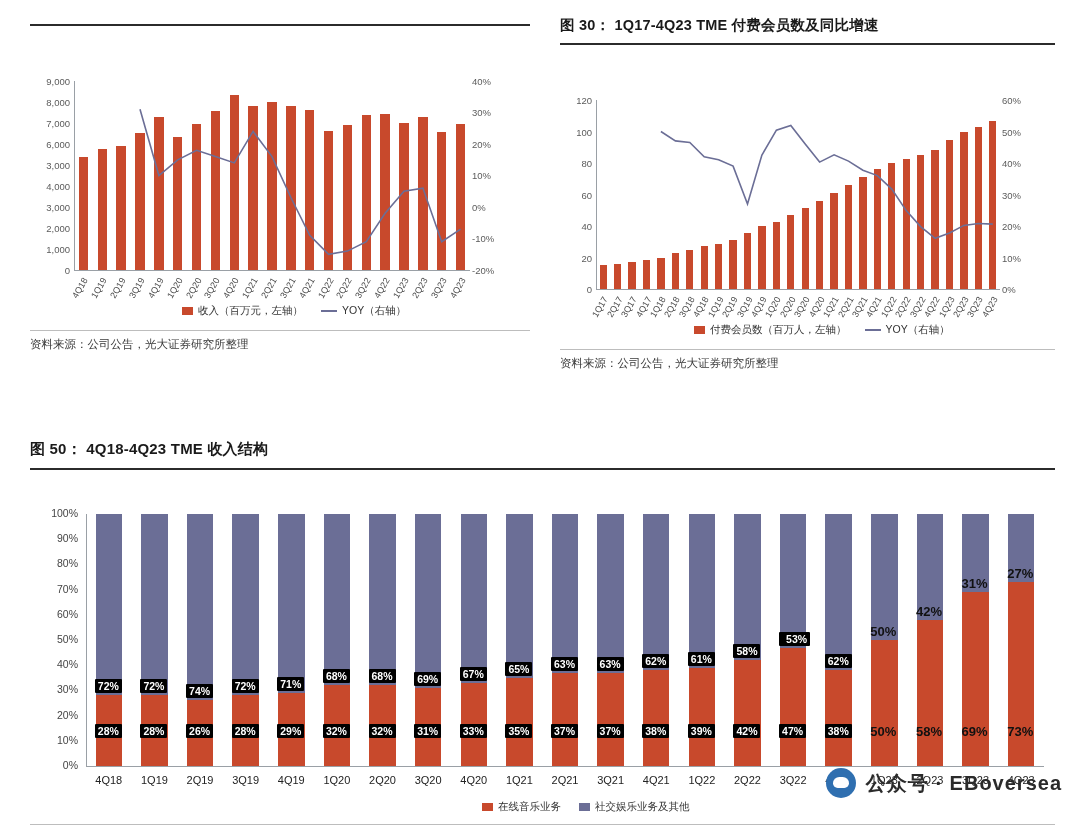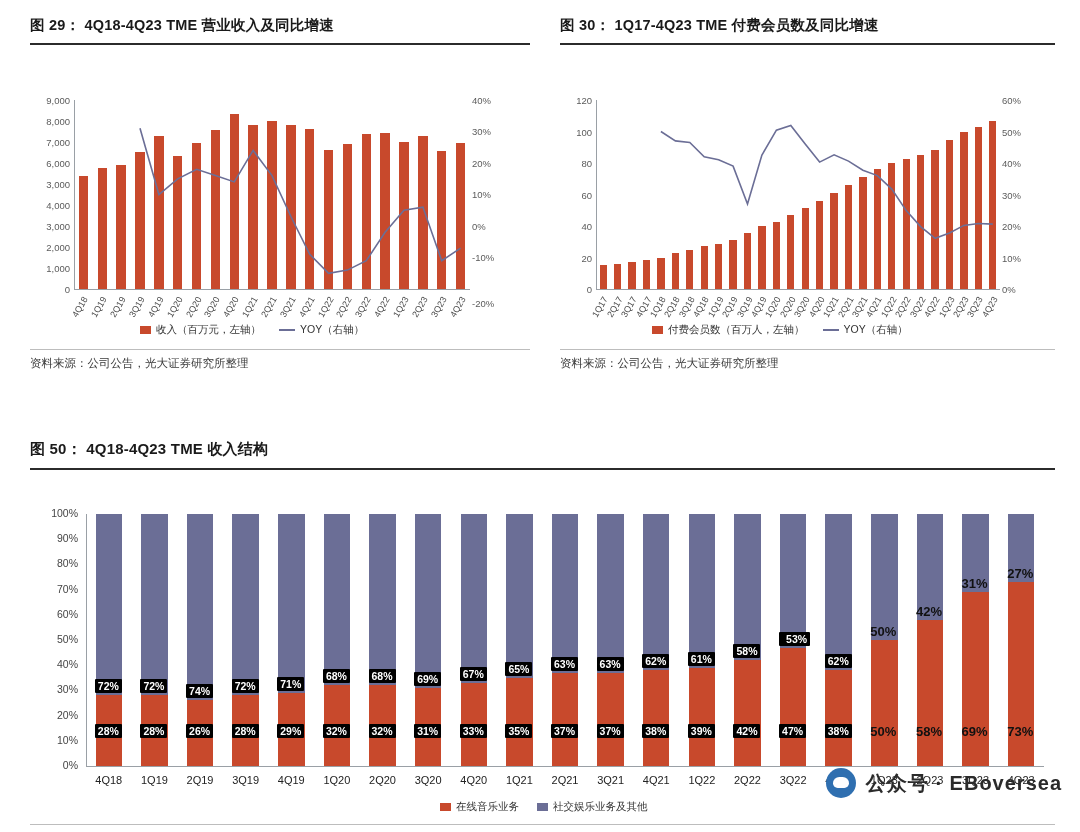--- a/index.html
+++ b/index.html
@@ -11,21 +11,21 @@
   .hr{height:2px;background:#2b2b2b;}
   .hr-thin{height:1px;background:#bdbdbd;}
   .src{font-size:11.5px;color:#3a3a3a;}
 
   .chart-area{position:relative;}
   .axis-line{position:absolute;background:#9aa0a6;}
   .tick{position:absolute;font-size:9.5px;color:#5b5b5b;text-align:right;white-space:nowrap;}
   .tick-r{position:absolute;font-size:9.5px;color:#5b5b5b;text-align:left;white-space:nowrap;}
   .xlab{position:absolute;font-size:9px;color:#4a4a4a;transform-origin:100% 0;transform:rotate(-60deg);white-space:nowrap;text-align:right;}
   .bar{position:absolute;background:#c8492c;}
-  .legend{position:absolute;display:flex;gap:18px;align-items:center;font-size:10.5px;color:#333;}
+  .legend{position:absolute;display:flex;gap:18px;align-items:center;font-size:10.5px;color:#333;margin-left:42px;}
   .legend .it{display:flex;align-items:center;gap:5px;white-space:nowrap;}
   .sw-bar{width:11px;height:8px;background:#c8492c;display:inline-block;}
   .sw-line{width:16px;height:2px;background:#6b6e96;display:inline-block;}
   .sw-purple{width:11px;height:8px;background:#6b6e96;display:inline-block;}
 
   
   .sbar{position:absolute;}
   .s-bot{position:absolute;background:#c8492c;left:0;right:0;bottom:0;}
   .s-top{position:absolute;background:#6b6e96;left:0;right:0;top:0;}
   .dlab{position:absolute;background:#000;color:#fff;font-size:10.5px;font-weight:bold;padding:1px 3px;border-radius:1px;white-space:nowrap;}
@@ -37,21 +37,20 @@
   .wm-logo{width:30px;height:30px;border-radius:50%;background:#2f6fb0;position:relative;}
   .wm-logo:after{content:"";position:absolute;left:7px;top:9px;width:16px;height:11px;border-radius:8px 8px 6px 6px;background:#fff;}
   .wm-txt{font-size:20px;letter-spacing:1px;font-weight:bold;}
 </style>
 </head>
 <body>
 
 <div class="page">
 
   <div class="panel" style="left:30px;top:16px;width:500px;">
-    <div class="ttl">图 29： 4Q18-4Q23 TME 营业收入及同比增速</div>
     <div class="hr" style="margin-top:8px;"></div>
 
     <div class="chart-area" style="height:300px;position:relative;">
 
       <div class="tick" style="left:0px;top:50px;width:40px;">9,000</div>
       <div class="tick" style="left:0px;top:71px;width:40px;">8,000</div>
       <div class="tick" style="left:0px;top:92px;width:40px;">7,000</div>
       <div class="tick" style="left:0px;top:113px;width:40px;">6,000</div>
       <div class="tick" style="left:0px;top:134px;width:40px;">3,000</div>
       <div class="tick" style="left:0px;top:155px;width:40px;">4,000</div>
@@ -59,21 +58,21 @@
       <div class="tick" style="left:0px;top:197px;width:40px;">2,000</div>
       <div class="tick" style="left:0px;top:218px;width:40px;">1,000</div>
       <div class="tick" style="left:0px;top:239px;width:40px;">0</div>
 
       <div class="tick-r" style="left:442px;top:50px;">40%</div>
       <div class="tick-r" style="left:442px;top:81px;">30%</div>
       <div class="tick-r" style="left:442px;top:113px;">20%</div>
       <div class="tick-r" style="left:442px;top:144px;">10%</div>
       <div class="tick-r" style="left:442px;top:176px;">0%</div>
       <div class="tick-r" style="left:442px;top:207px;">-10%</div>
-      <div class="tick-r" style="left:442px;top:253px;">-20%</div>
+      <div class="tick-r" style="left:442px;top:239px;">-20%</div>
 
       <div class="axis-line" style="left:44px;top:55px;width:1px;height:190px;"></div>
       <div class="axis-line" style="left:44px;top:244px;width:396px;height:1px;"></div>
 
       <div id="f29bars" style="position:absolute;left:44px;top:55px;width:396px;height:189px;">
           <div class="bar" style="left: 4.71429px; width: 9.42857px; bottom: 0px; height: 113.4px;"></div>
           <div class="bar" style="left: 23.5714px; width: 9.42857px; bottom: 0px; height: 120.54px;"></div>
           <div class="bar" style="left: 42.4286px; width: 9.42857px; bottom: 0px; height: 123.879px;"></div>
           <div class="bar" style="left: 61.2857px; width: 9.42857px; bottom: 0px; height: 136.71px;"></div>
           <div class="bar" style="left: 80.1429px; width: 9.42857px; bottom: 0px; height: 153.3px;"></div>

